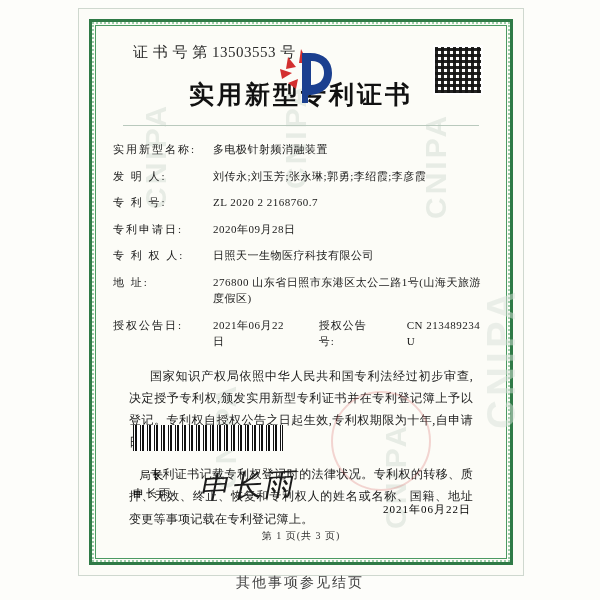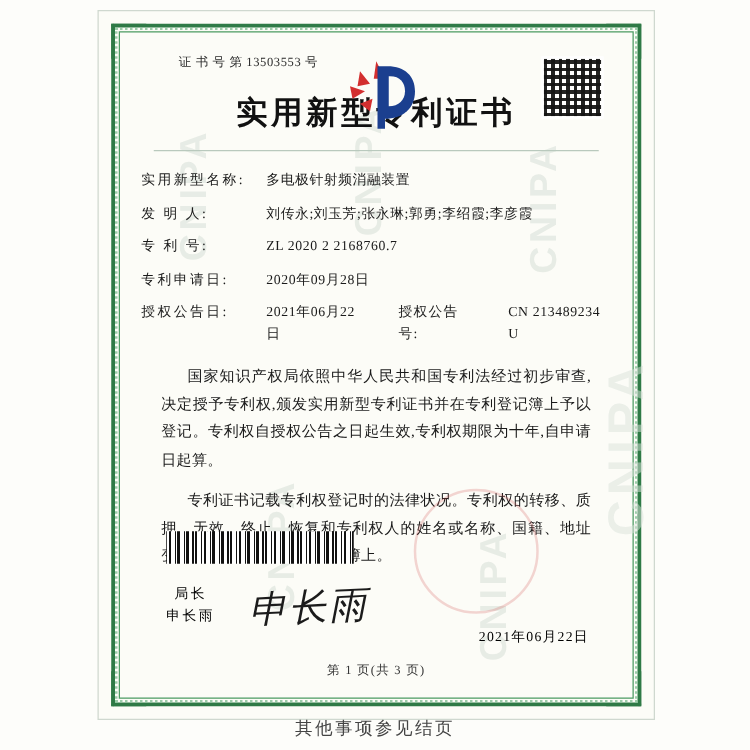--- a/index.html
+++ b/index.html
@@ -64,23 +64,23 @@
     transform-origin:left top;
     white-space:nowrap;
     font-weight:700;
   }
   
   .content{
     position:absolute;
     left:34px;top:28px;right:34px;bottom:28px;
   }
   .cert-no{
-    font-size:10px;
+    font-size:15px;
     color:#2a2a2a;
-    margin-left:30px;
+    margin-left:20px;
     margin-top:6px;
     letter-spacing:.5px;
   }
   .logo-wrap{
     position:absolute;
     left:50%;top:10px;
     transform:translateX(-50%);
     width:86px;height:58px;
   }
   .qr{
@@ -260,20 +260,28 @@
           <td class="val">刘传永;刘玉芳;张永琳;郭勇;李绍霞;李彦霞</td>
         </tr>
         <tr>
           <td class="label">专 利 号:</td>
           <td class="val">ZL 2020 2 2168760.7</td>
         </tr>
         <tr>
           <td class="label">专利申请日:</td>
           <td class="val">2020年09月28日</td>
         </tr>
+        <tr>
+          <td class="label">专 利 权 人:</td>
+          <td class="val">日照天一生物医疗科技有限公司</td>
+        </tr>
+        <tr>
+          <td class="label">地 址:</td>
+          <td class="val">276800 山东省日照市东港区太公二路1号(山海天旅游度假区)</td>
+        </tr>
         <tr class="grant-row">
           <td class="label">授权公告日:</td>
           <td class="val">
             <div class="grant-inline">
               <span>2021年06月22日</span>
               <span class="g-lab">授权公告号:</span>
               <span>CN 213489234 U</span>
             </div>
           </td>
         </tr>

